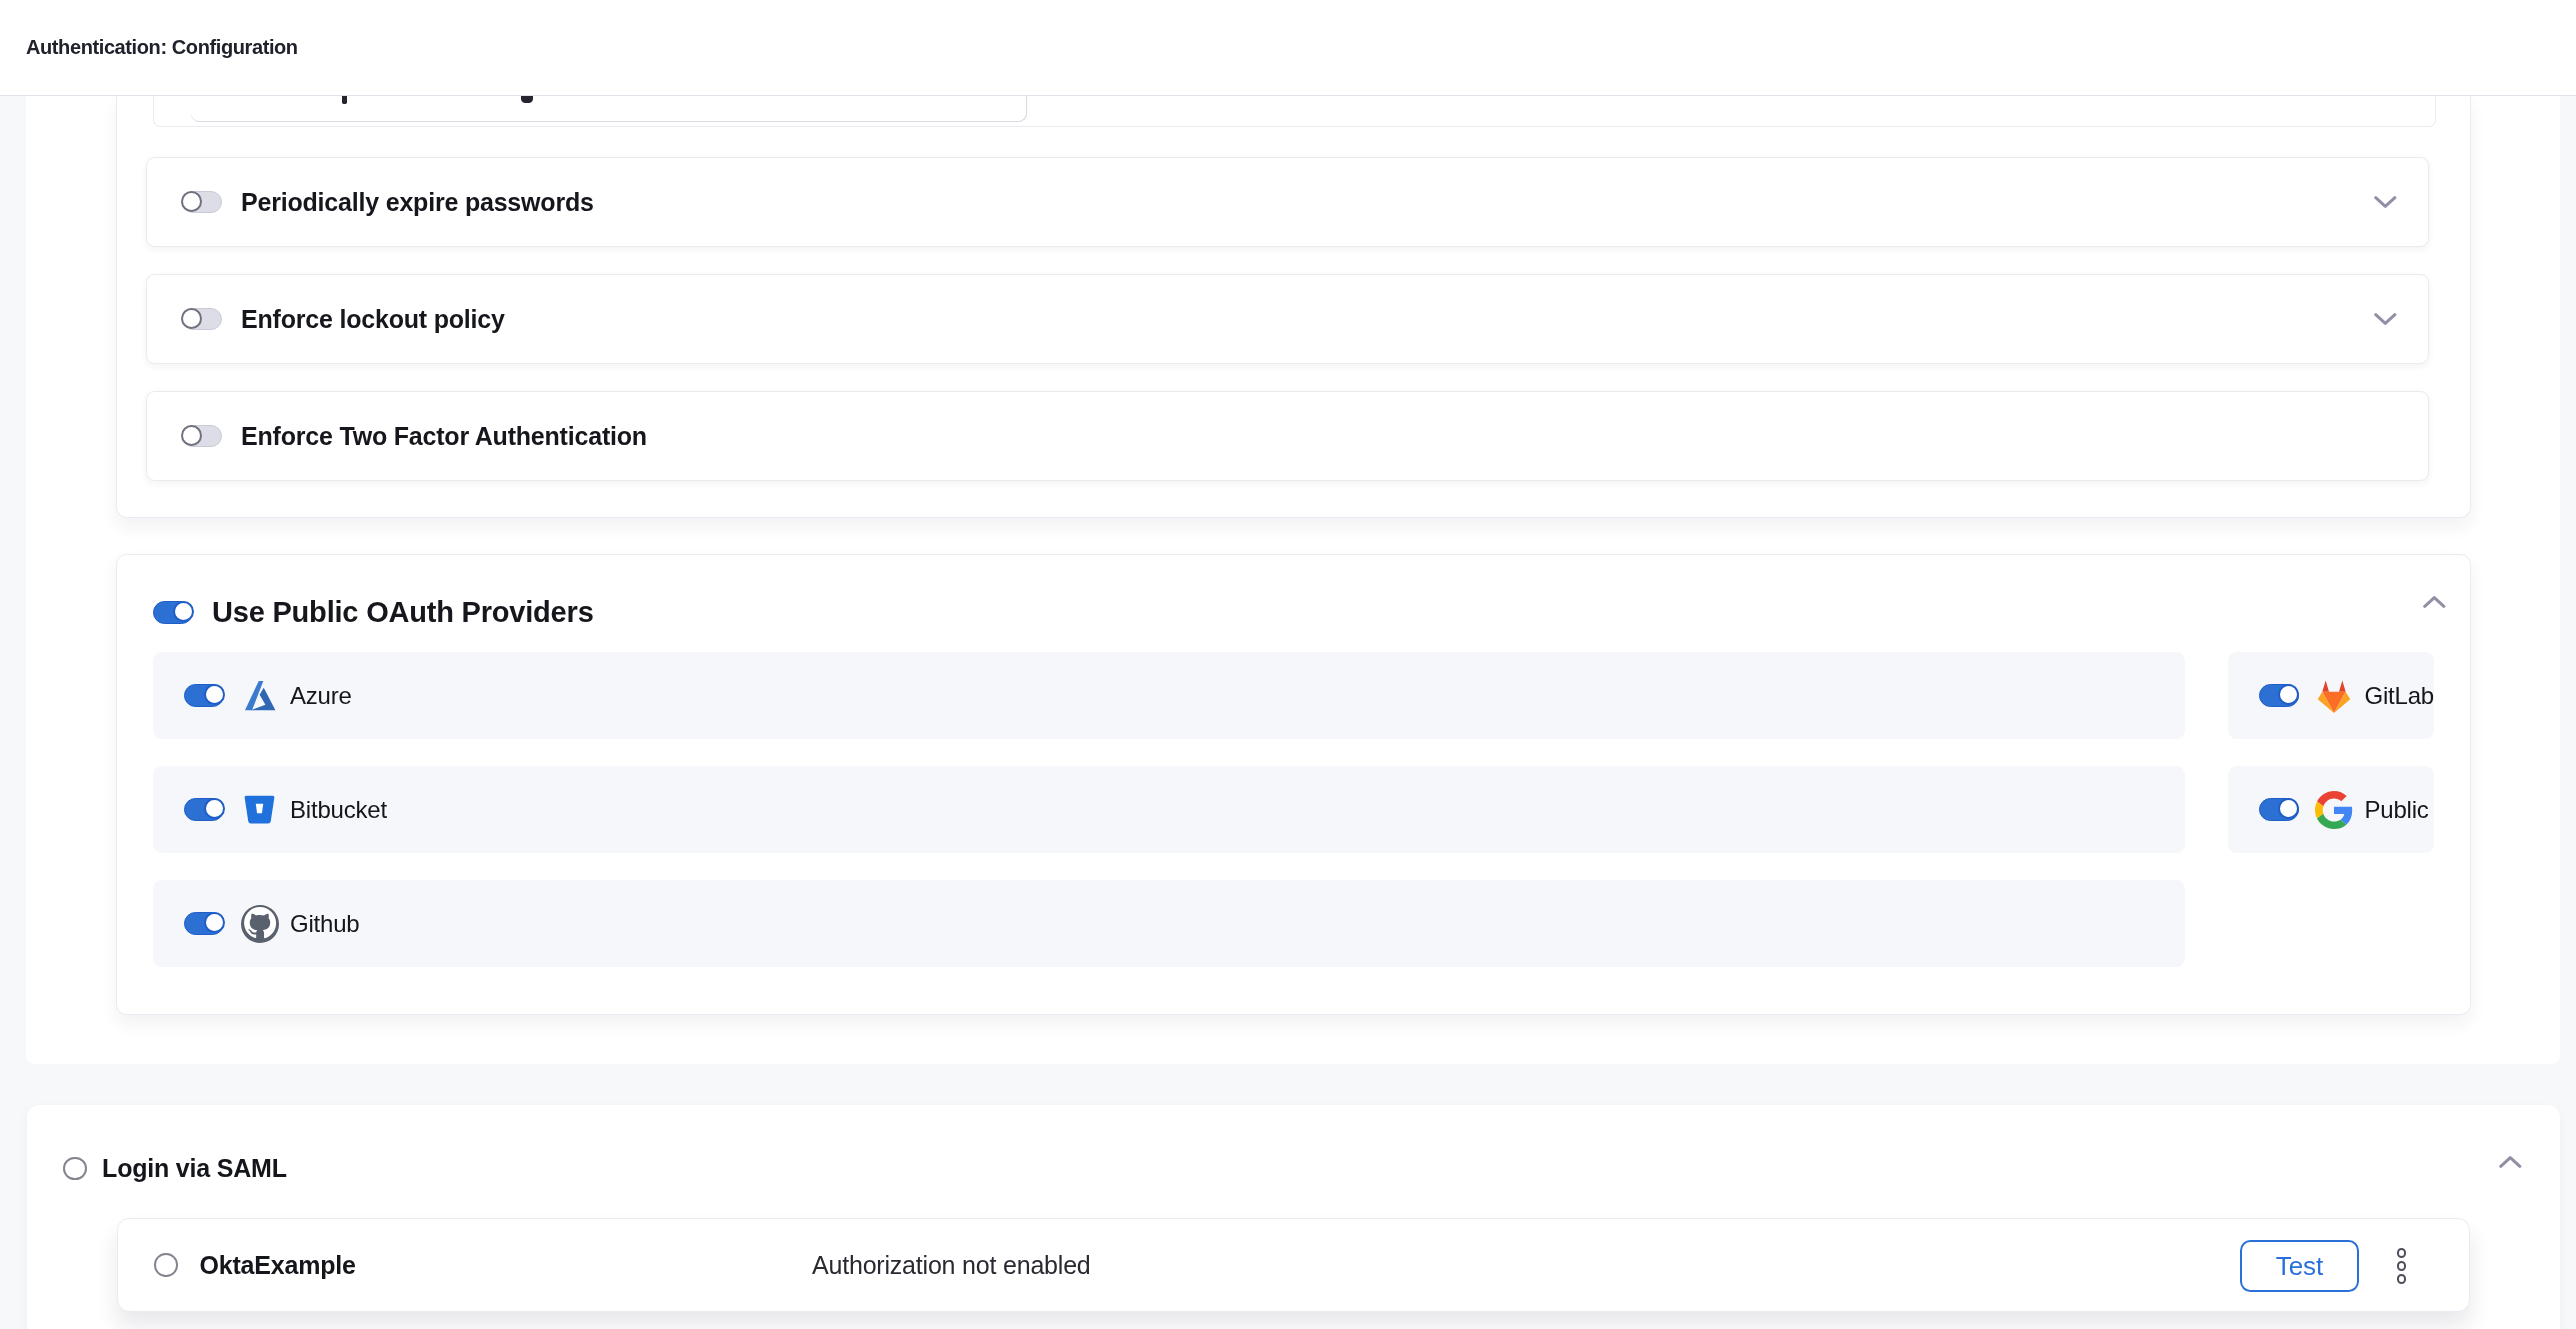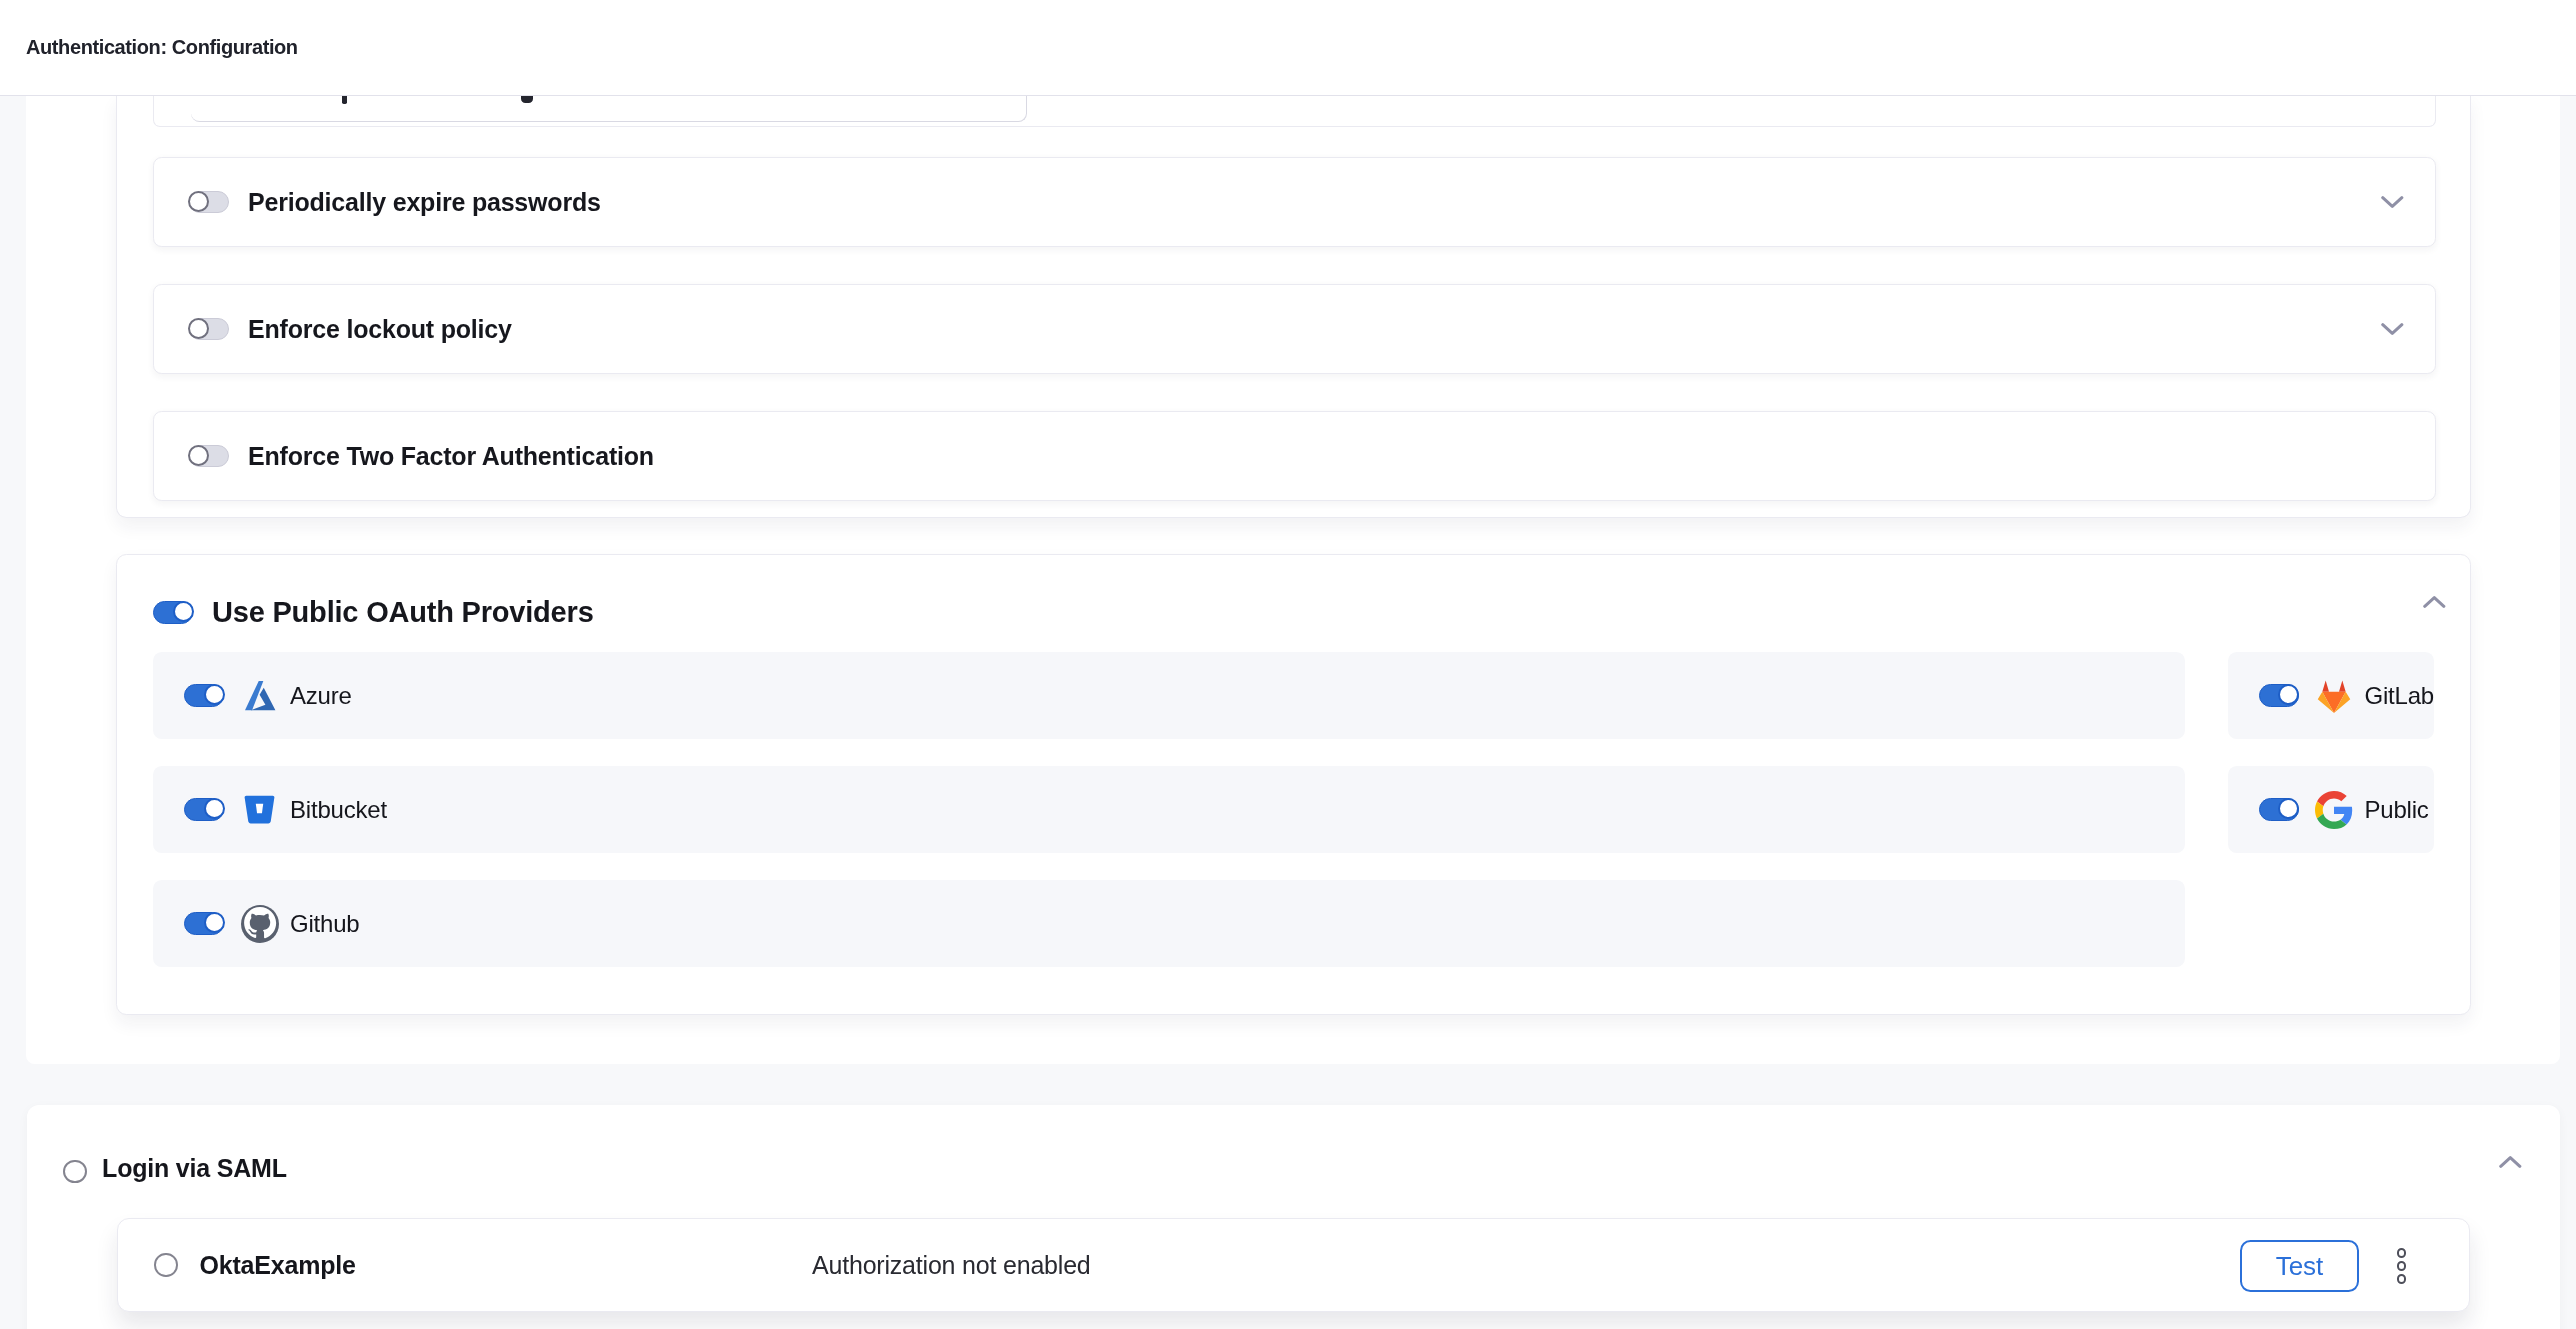--- a/index.html
+++ b/index.html
@@ -50,22 +50,22 @@
   }
   .cut-input {
     position: absolute; left: 37px; top: -8.7px; width: 836px; height: 35px;
     border: 1.7px solid #d9d9e3; border-top: none; border-left: none;
     border-radius: 0 0 8.7px 8.7px;
   }
   .cut-mark-1 { position: absolute; left: 188px; top: 0; width: 5.2px; height: 7.8px; background: #24252e; border-radius: 0 0 1.7px 1.7px; }
   .cut-mark-2 { position: absolute; left: 367px; top: 0; width: 12px; height: 7px; background: #24252e; border-radius: 0 0 4.3px 4.3px; }
 
   .rows-stack {
-    position: absolute; left: 36px; top: 61px; width: 2283px;
-    display: flex; flex-direction: column; gap: 37px;
+    position: absolute; left: 29px; top: 61px; width: 2283px;
+    display: flex; flex-direction: column; gap: 27px;
   }
   .policy-row {
     height: 90px; background: #fff; border: 1.7px solid #eaeaf1; border-radius: 8.7px;
     box-shadow: 0 2.6px 7px rgba(30,30,60,.05);
     display: flex; align-items: center; padding-left: 35px; padding-right: 31px;
   }
   .policy-row .row-label { margin-left: 19px; font-size: 25px; font-weight: 600; color: #16171d; letter-spacing: -0.2px; }
   .policy-row .chev { margin-left: auto; }
 
   
@@ -91,21 +91,21 @@
   }
   .provider-cell .p-icon { width: 40px; height: 40px; margin-left: 15.6px; display: flex; align-items: center; justify-content: center; flex: none; }
   .provider-cell .p-name { margin-left: 10.4px; font-size: 24px; font-weight: 400; color: #15161c; letter-spacing: -0.2px; }
 
   
   .card-c {
     left: 27px; top: 1105px; width: 2533px; height: 243px;
     border: none; border-radius: 12px; background: #fff;
     box-shadow: 0 3.5px 10.4px rgba(30,30,60,.04); z-index: 6;
   }
-  .saml-header { position: absolute; left: 36px; top: 49px; display: flex; align-items: flex-end; }
+  .saml-header { position: absolute; left: 36px; top: 49px; display: flex; align-items: center; }
   .saml-header .saml-title { margin-left: 15.6px; font-size: 25px; font-weight: 700; color: #15161c; letter-spacing: -0.2px; }
   .saml-chevron { position: absolute; right: 38px; top: 50px; }
 
   .saml-row {
     position: absolute; left: 90px; top: 113px; width: 2353px; height: 94px;
     background: #fff; border: 1.7px solid #eaeaf1; border-radius: 12px;
     box-shadow: 0 14px 22.6px rgba(30,30,60,.10);
     display: flex; align-items: center;
   }
   .saml-row .radio { margin-left: 36px; }

